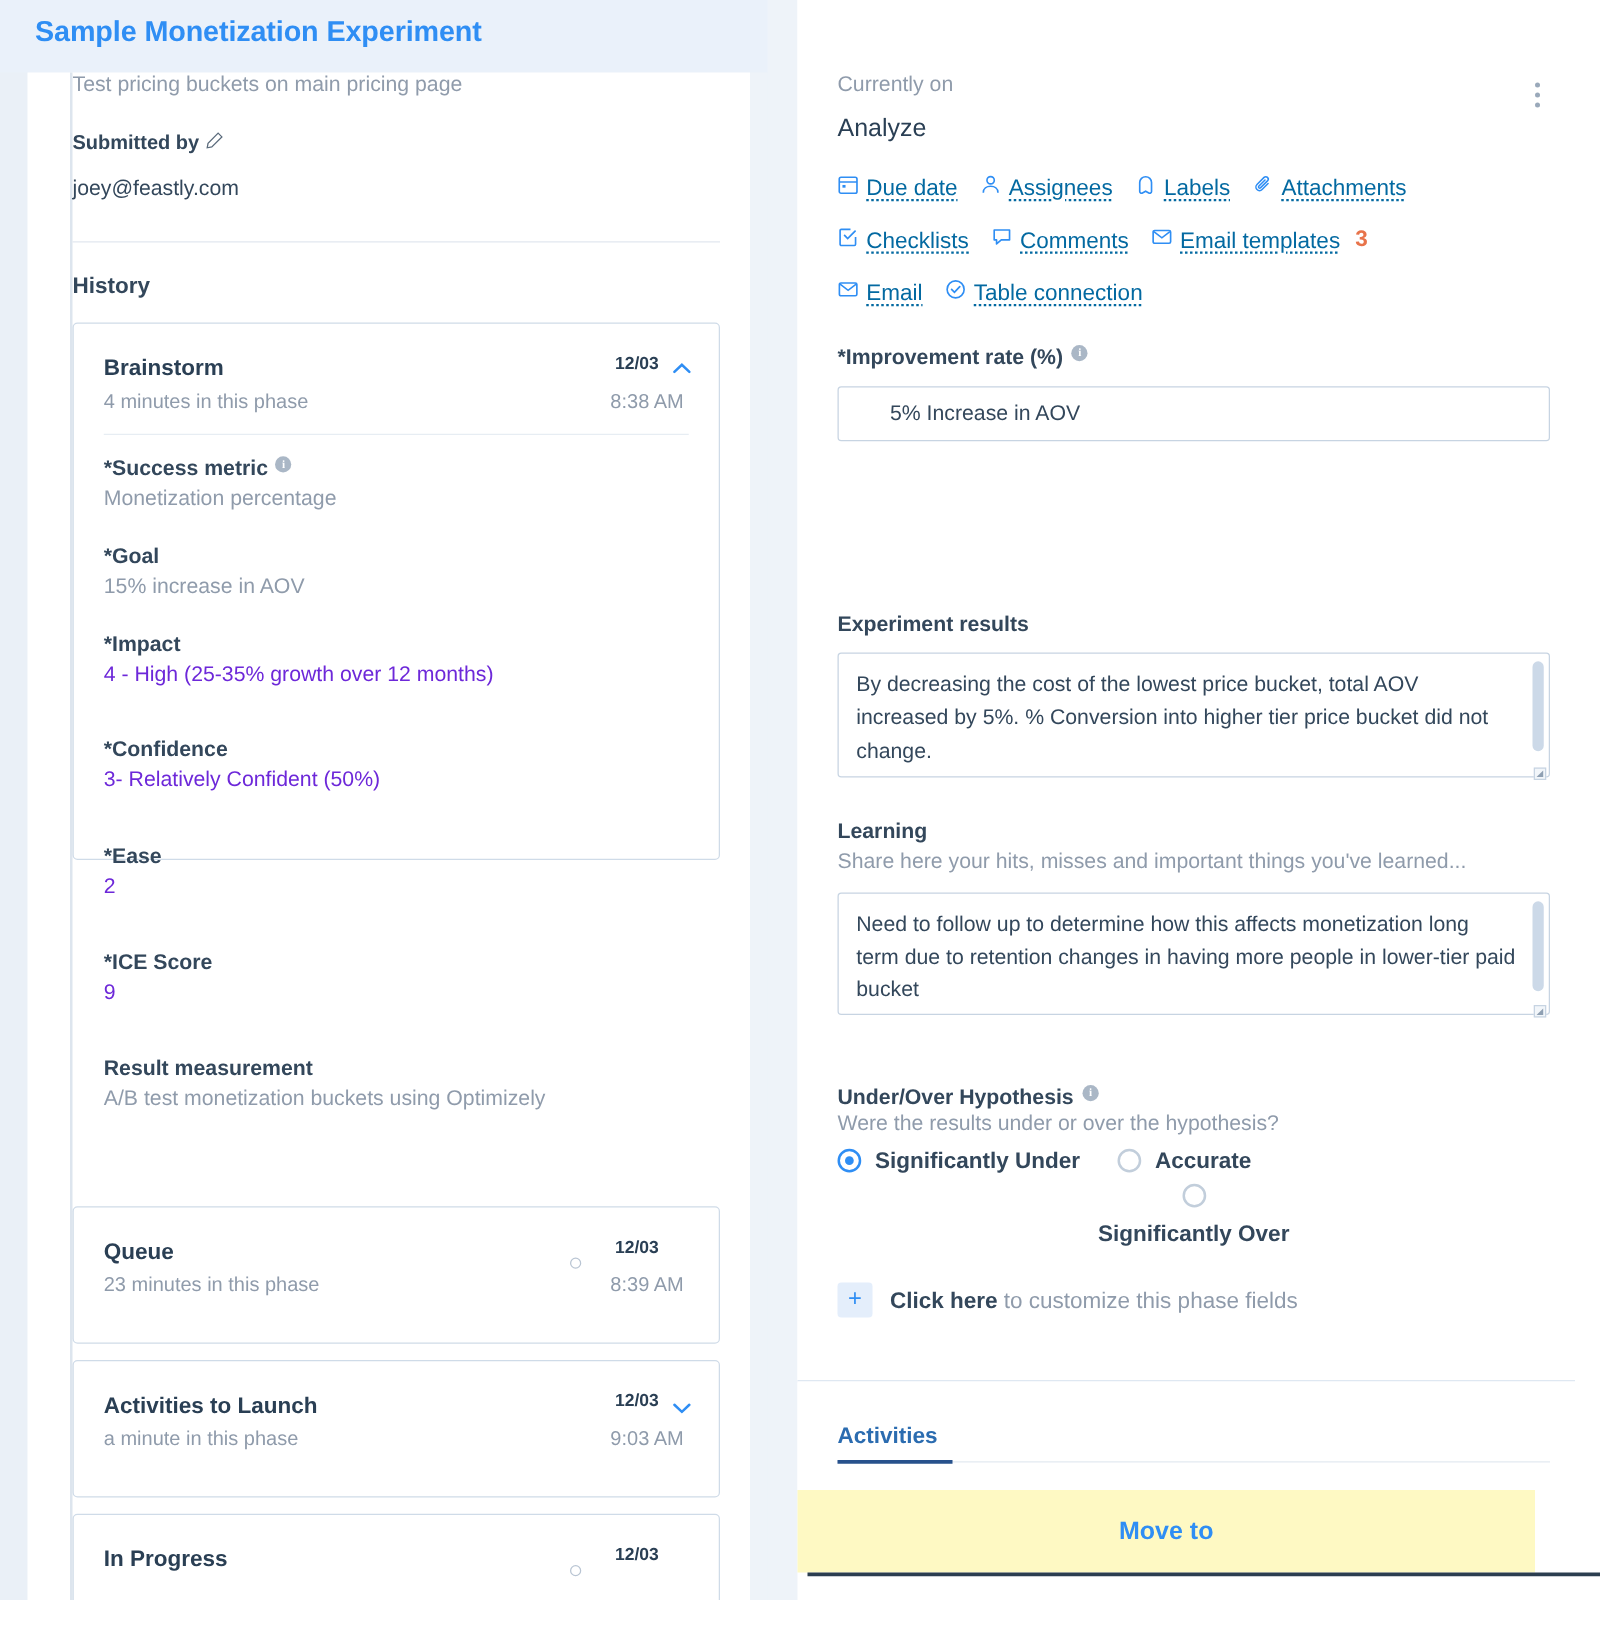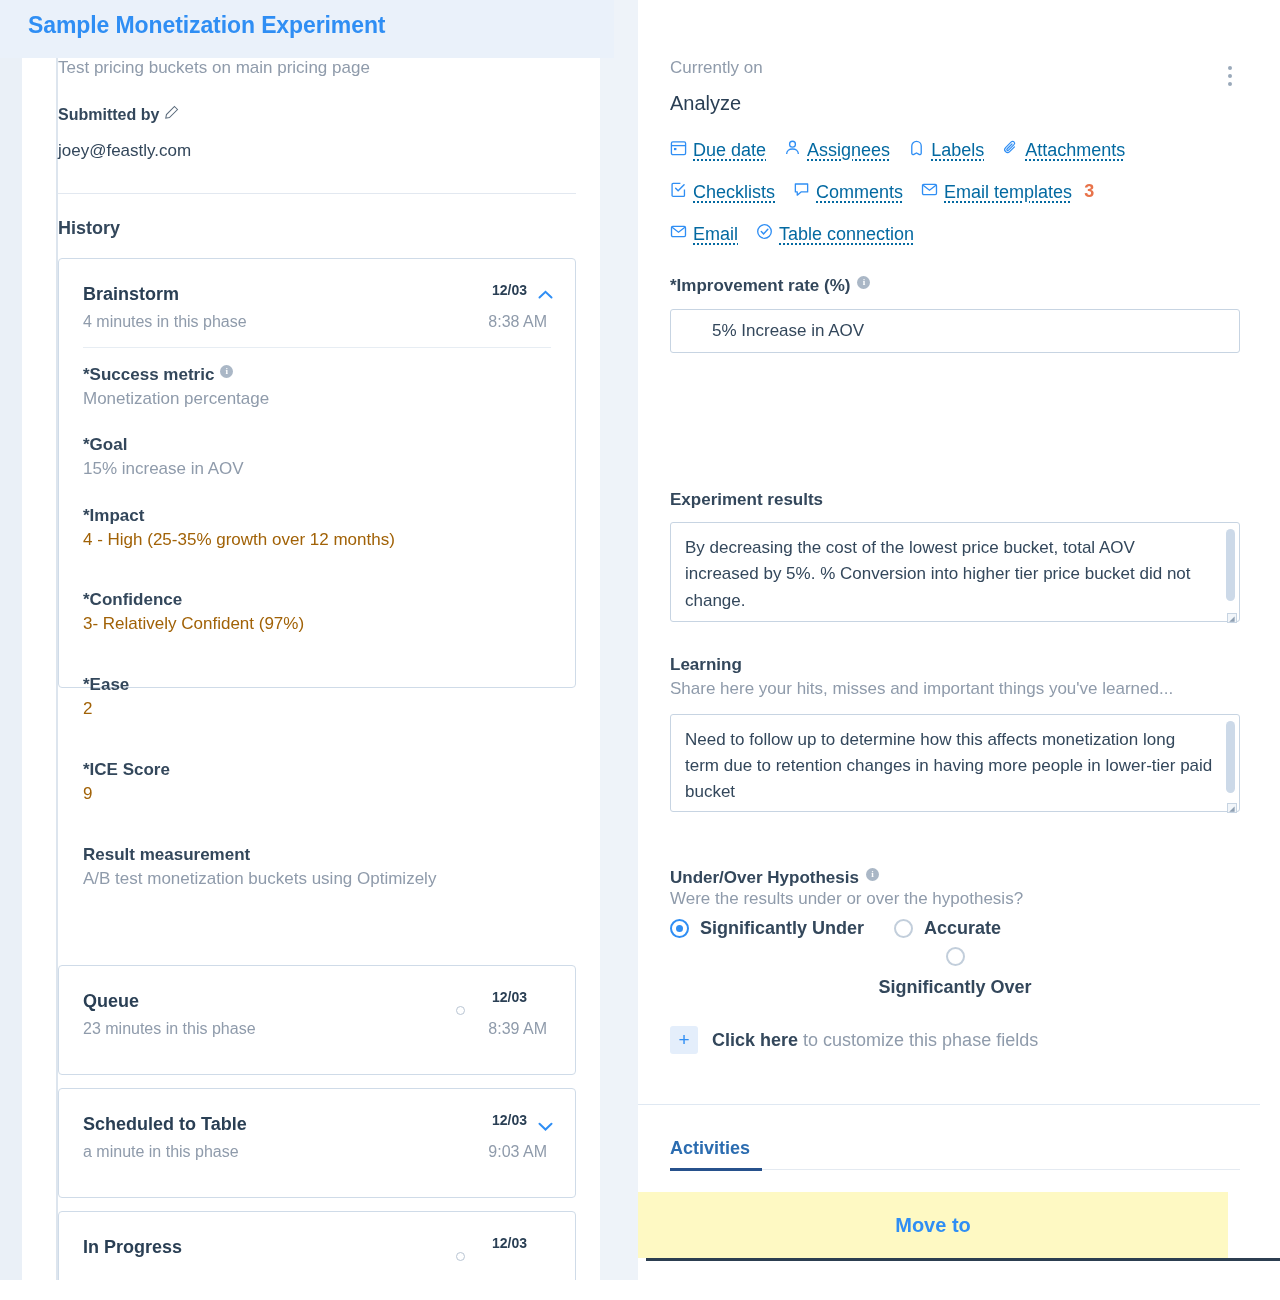--- a/index.html
+++ b/index.html
@@ -86,21 +86,21 @@
     line-height: 1;
   }
   .dot-circle {
     position: absolute; right: 110px; top: 40px;
     width: 9px; height: 9px; border: 1.5px solid #b9c5d3; border-radius: 50%;
   }
   .phase-body-hr { position: absolute; left: 24px; right: 24px; top: 88px; height: 1px; background:#e7edf3;}
   .field { position: absolute; left: 24px; }
   .field .f-label { font-size: 17px; font-weight: bold; color:#33475b; display:flex; align-items:center; gap:6px;}
   .field .f-val { font-size: 17px; margin-top: 4px; }
-  .f-val.dark { color: #a16207; }
+  .f-val.dark { color: #6d28d9; }
   .f-val.muted { color: #8f9bab; }
 
   .info-i {
     display:inline-block; width:13px; height:13px; border-radius:50%;
     background:#aab7c6; color:#fff; font-size:9px; font-weight:bold;
     text-align:center; line-height:13px; font-family:"Liberation Serif", serif;
     position: relative; top:-4px;
   }
 
   
@@ -240,21 +240,21 @@
           <div class="f-label">
               <span>*Impact</span>
             </div>
           <div class="f-val dark">4 - High (25-35% growth over 12 months)</div>
         </div>
 
         <div class="field" style="top:331px;">
           <div class="f-label">
               <span>*Confidence</span>
             </div>
-          <div class="f-val dark">3- Relatively Confident (97%)</div>
+          <div class="f-val dark">3- Relatively Confident (50%)</div>
         </div>
 
         <div class="field" style="top:416px;">
           <div class="f-label">
               <span>*Ease</span>
             </div>
           <div class="f-val dark">2</div>
         </div>
 
         <div class="field" style="top:501px;">
@@ -277,21 +277,21 @@
           <div class="phase-name">Queue</div>
           <div class="phase-sub">23 minutes in this phase</div>
           <div class="phase-date">12/03</div>
           <div class="phase-time">8:39 AM</div>
           <div class="dot-circle"></div>
         </div>
       </div>
 
       <div class="phase-card" style="top:1088px; height:110px;">
         <div class="phase-head">
-          <div class="phase-name">Scheduled to Table</div>
+          <div class="phase-name">Activities to Launch</div>
           <div class="phase-sub">a minute in this phase</div>
           <div class="phase-date">12/03</div>
           <div class="phase-time">9:03 AM</div>
           <div class="caret" style="top:30px;">
             <svg width="15" height="9" viewBox="0 0 15 9">
                 <path d="M1.5 1.8l6 5.7 6-5.7" stroke="#2f8ef4" stroke-width="2" fill="none" stroke-linecap="round"></path>
               </svg>
           </div>
         </div>
       </div>

